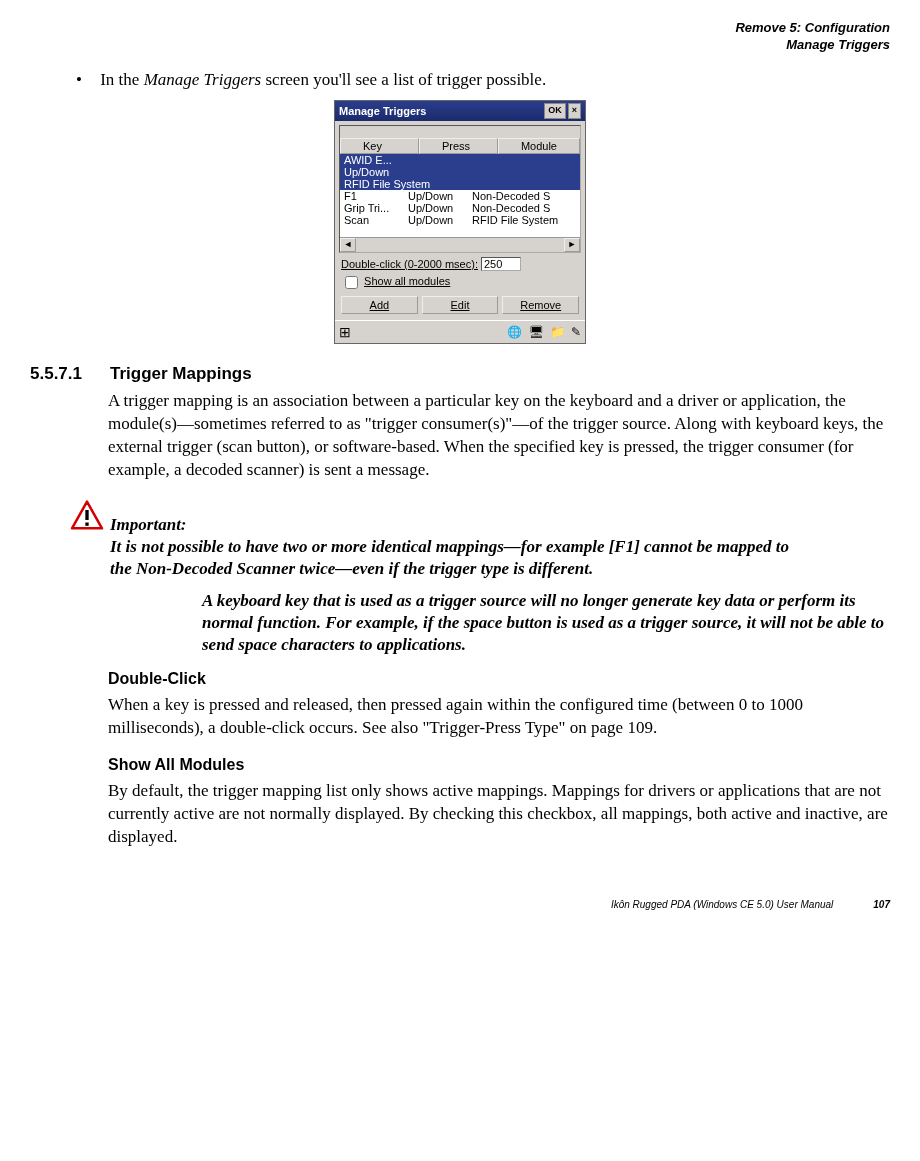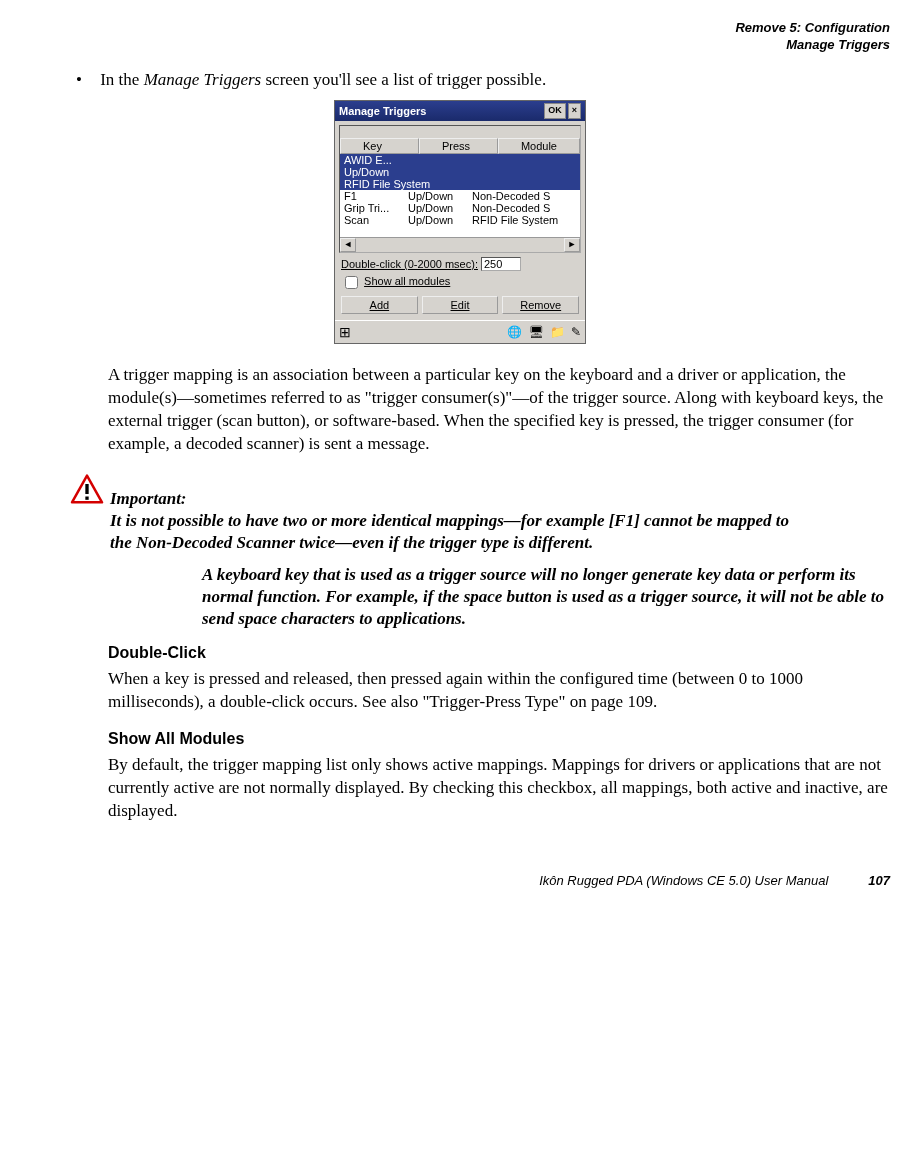--- a/index.html
+++ b/index.html
@@ -219,21 +219,21 @@
     font-size: 16px;
     margin: 2px 0 4px 78px;
   }
   .footer {
     display: flex;
     justify-content: flex-end;
     align-items: center;
     gap: 40px;
     font-style: italic;
     font-family: Verdana, Arial, sans-serif;
-    font-size: 13px;
+    font-size: 10px;
     margin-top: 50px;
   }
   .footer .pagenum {
     font-weight: bold;
     font-style: italic;
   }
   .under { text-decoration: underline; }
 </style>
 </head>
 <body>
@@ -304,20 +304,24 @@
       <div class="taskbar">
         <span class="start">⊞</span>
         <span>🌐</span>
         <span>🖥</span>
         <span>📁</span>
         <span>✎</span>
       </div>
     </div>
   </div>
 
+  <div>
+    <span class="section-num">5.5.7.1</span>
+    <span class="section-title">Trigger Mappings</span>
+  </div>
 
   <div class="body-text">A trigger mapping is an association between a particular key on the keyboard and a driver or application, the module(s)—sometimes referred to as "trigger consumer(s)"—of the trigger source. Along with keyboard keys, the external trigger (scan button), or software-based. When the specified key is pressed, the trigger consumer (for example, a decoded scanner) is sent a message.</div>
 
   <div class="important-block">
     <div class="warn-icon">
       <svg viewBox="0 0 40 36">
         <path d="M20 2 L38 34 L2 34 Z" fill="none" stroke="#d40000" stroke-width="3" stroke-linejoin="round"></path>
         <rect x="18" y="12" width="4" height="12" fill="#000"></rect>
         <rect x="18" y="27" width="4" height="4" fill="#000"></rect>
       </svg>

